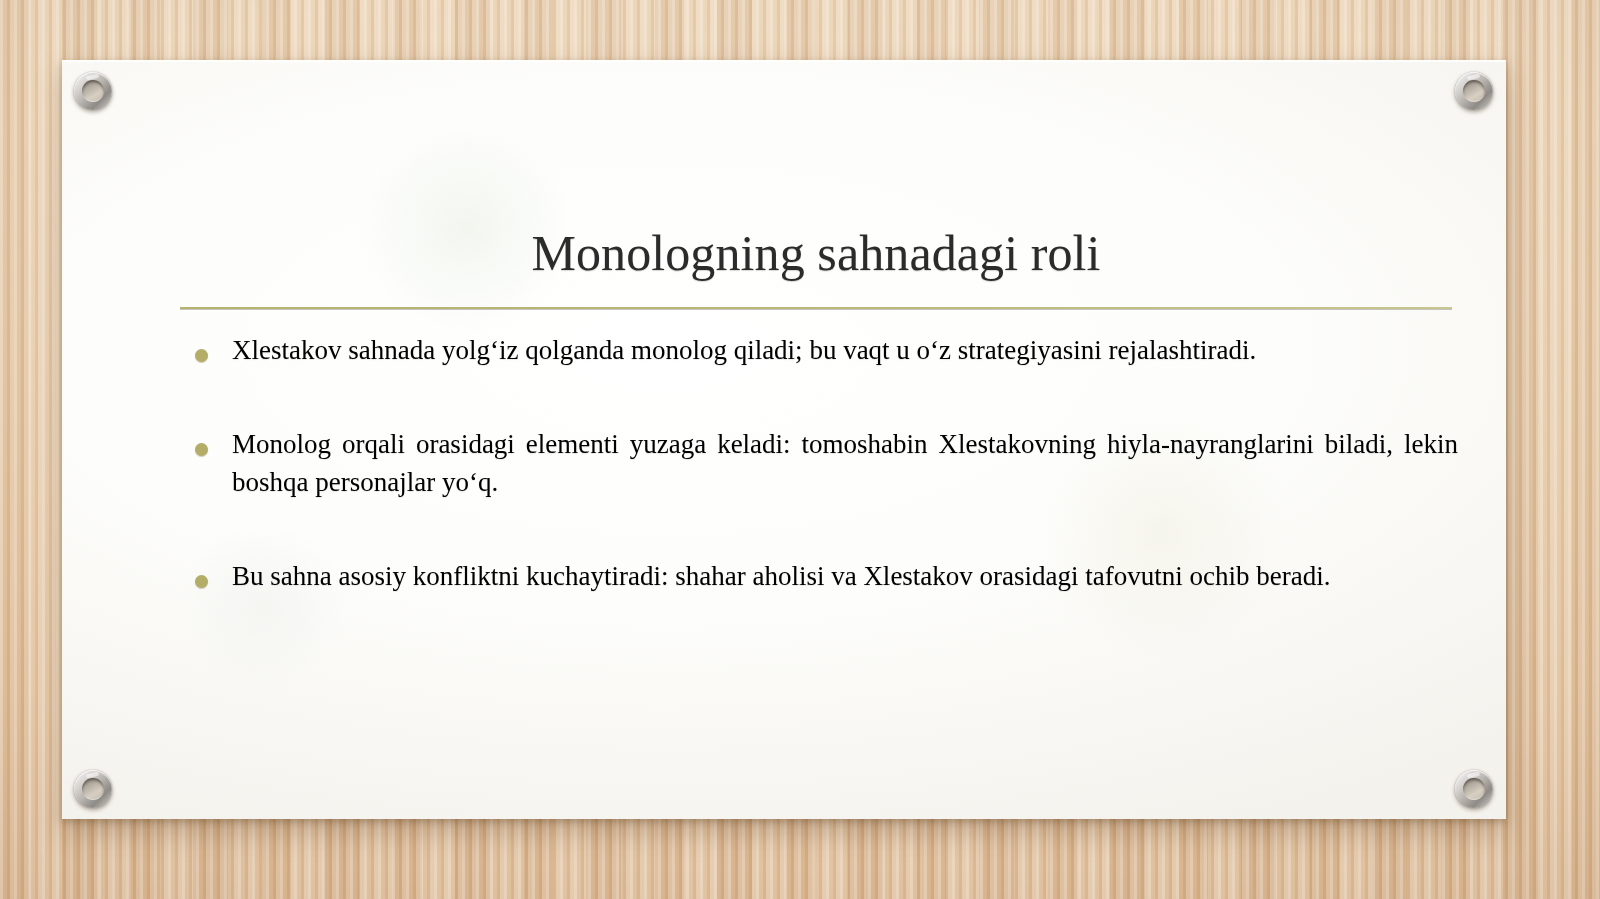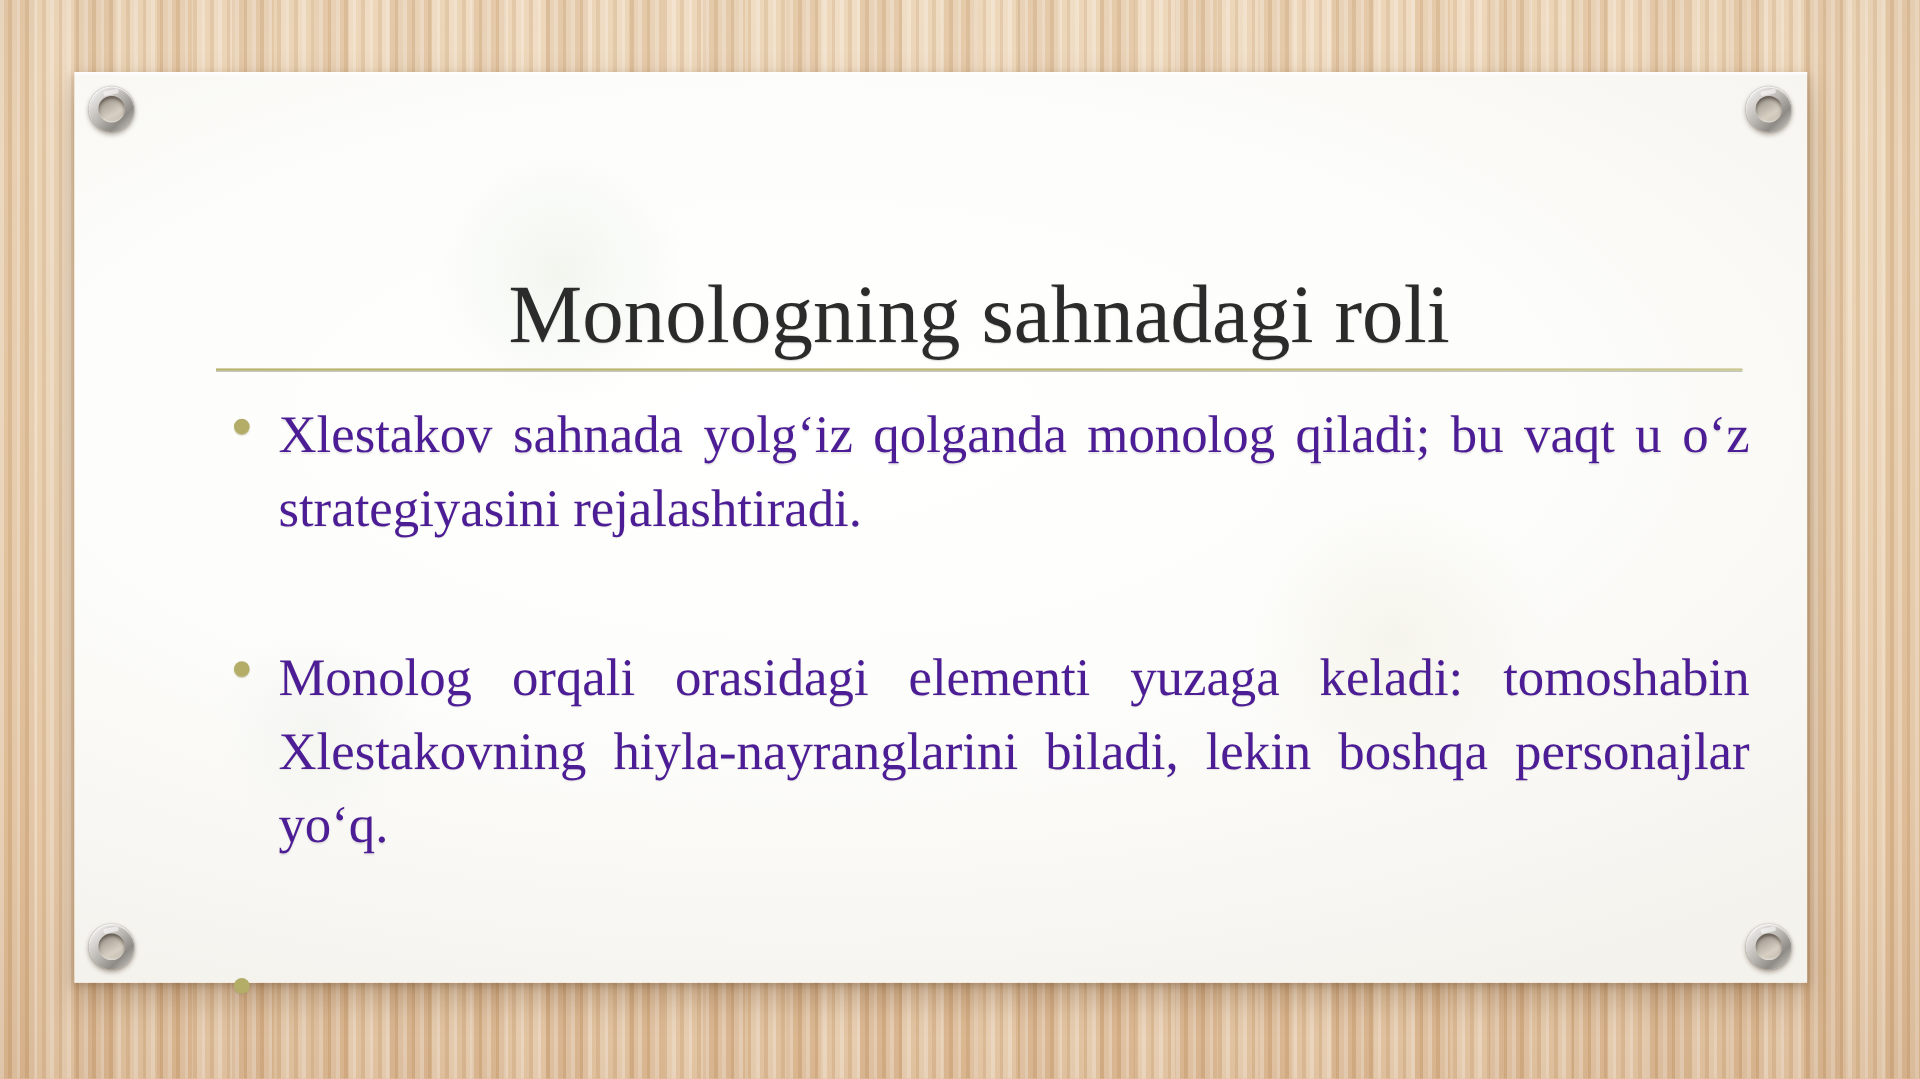--- a/index.html
+++ b/index.html
@@ -116,21 +116,21 @@
     left:62px; top:60px;
     width:1444px; height:759px;
     z-index:4;
   }
 
   #slide-title{
     position:absolute;
     left:118px; top:168px;
     width:1272px;
     text-align:center;
-    font-size:69px;
+    font-size:50px;
     line-height:1.0;
     font-weight:400;
     color:#2b2b2b;
     letter-spacing:0.1px;
     text-shadow:0 1px 1px rgba(180,180,175,0.55);
     white-space:nowrap;
   }
 
   #title-divider{
     position:absolute;
@@ -145,23 +145,23 @@
     position:absolute;
     left:116px; top:272px;
     width:1280px;
     list-style:none;
   }
 
   .bullet-item{
     position:relative;
     padding-left:54px;
     margin-bottom:19px;
-    font-size:44px;
+    font-size:27px;
     line-height:1.39;
-    color:#4c1d95;
+    color:#000000;
     text-align:justify;
     text-justify:inter-word;
     text-shadow:0 1px 1px rgba(190,190,185,0.35);
   }
   .bullet-item:last-child{ margin-bottom:0; }
 
   .bullet-marker{
     position:absolute;
     left:17px;
     top:17px;
@@ -205,16 +205,17 @@
       <span class="bullet-text">Xlestakov sahnada yolgʻiz qolganda monolog qiladi; bu vaqt u oʻz strategiyasini rejalashtiradi.</span>
     </li>
 
     <li class="bullet-item">
       <span class="bullet-marker"></span>
       <span class="bullet-text">Monolog orqali orasidagi elementi yuzaga keladi: tomoshabin Xlestakovning hiyla-nayranglarini biladi, lekin boshqa personajlar yoʻq.</span>
     </li>
 
     <li class="bullet-item">
       <span class="bullet-marker"></span>
+      <span class="bullet-text">Bu sahna asosiy konfliktni kuchaytiradi: shahar aholisi va Xlestakov orasidagi tafovutni ochib beradi.</span>
     </li>
 
   </ul>
 </div>
 
 </body></html>

